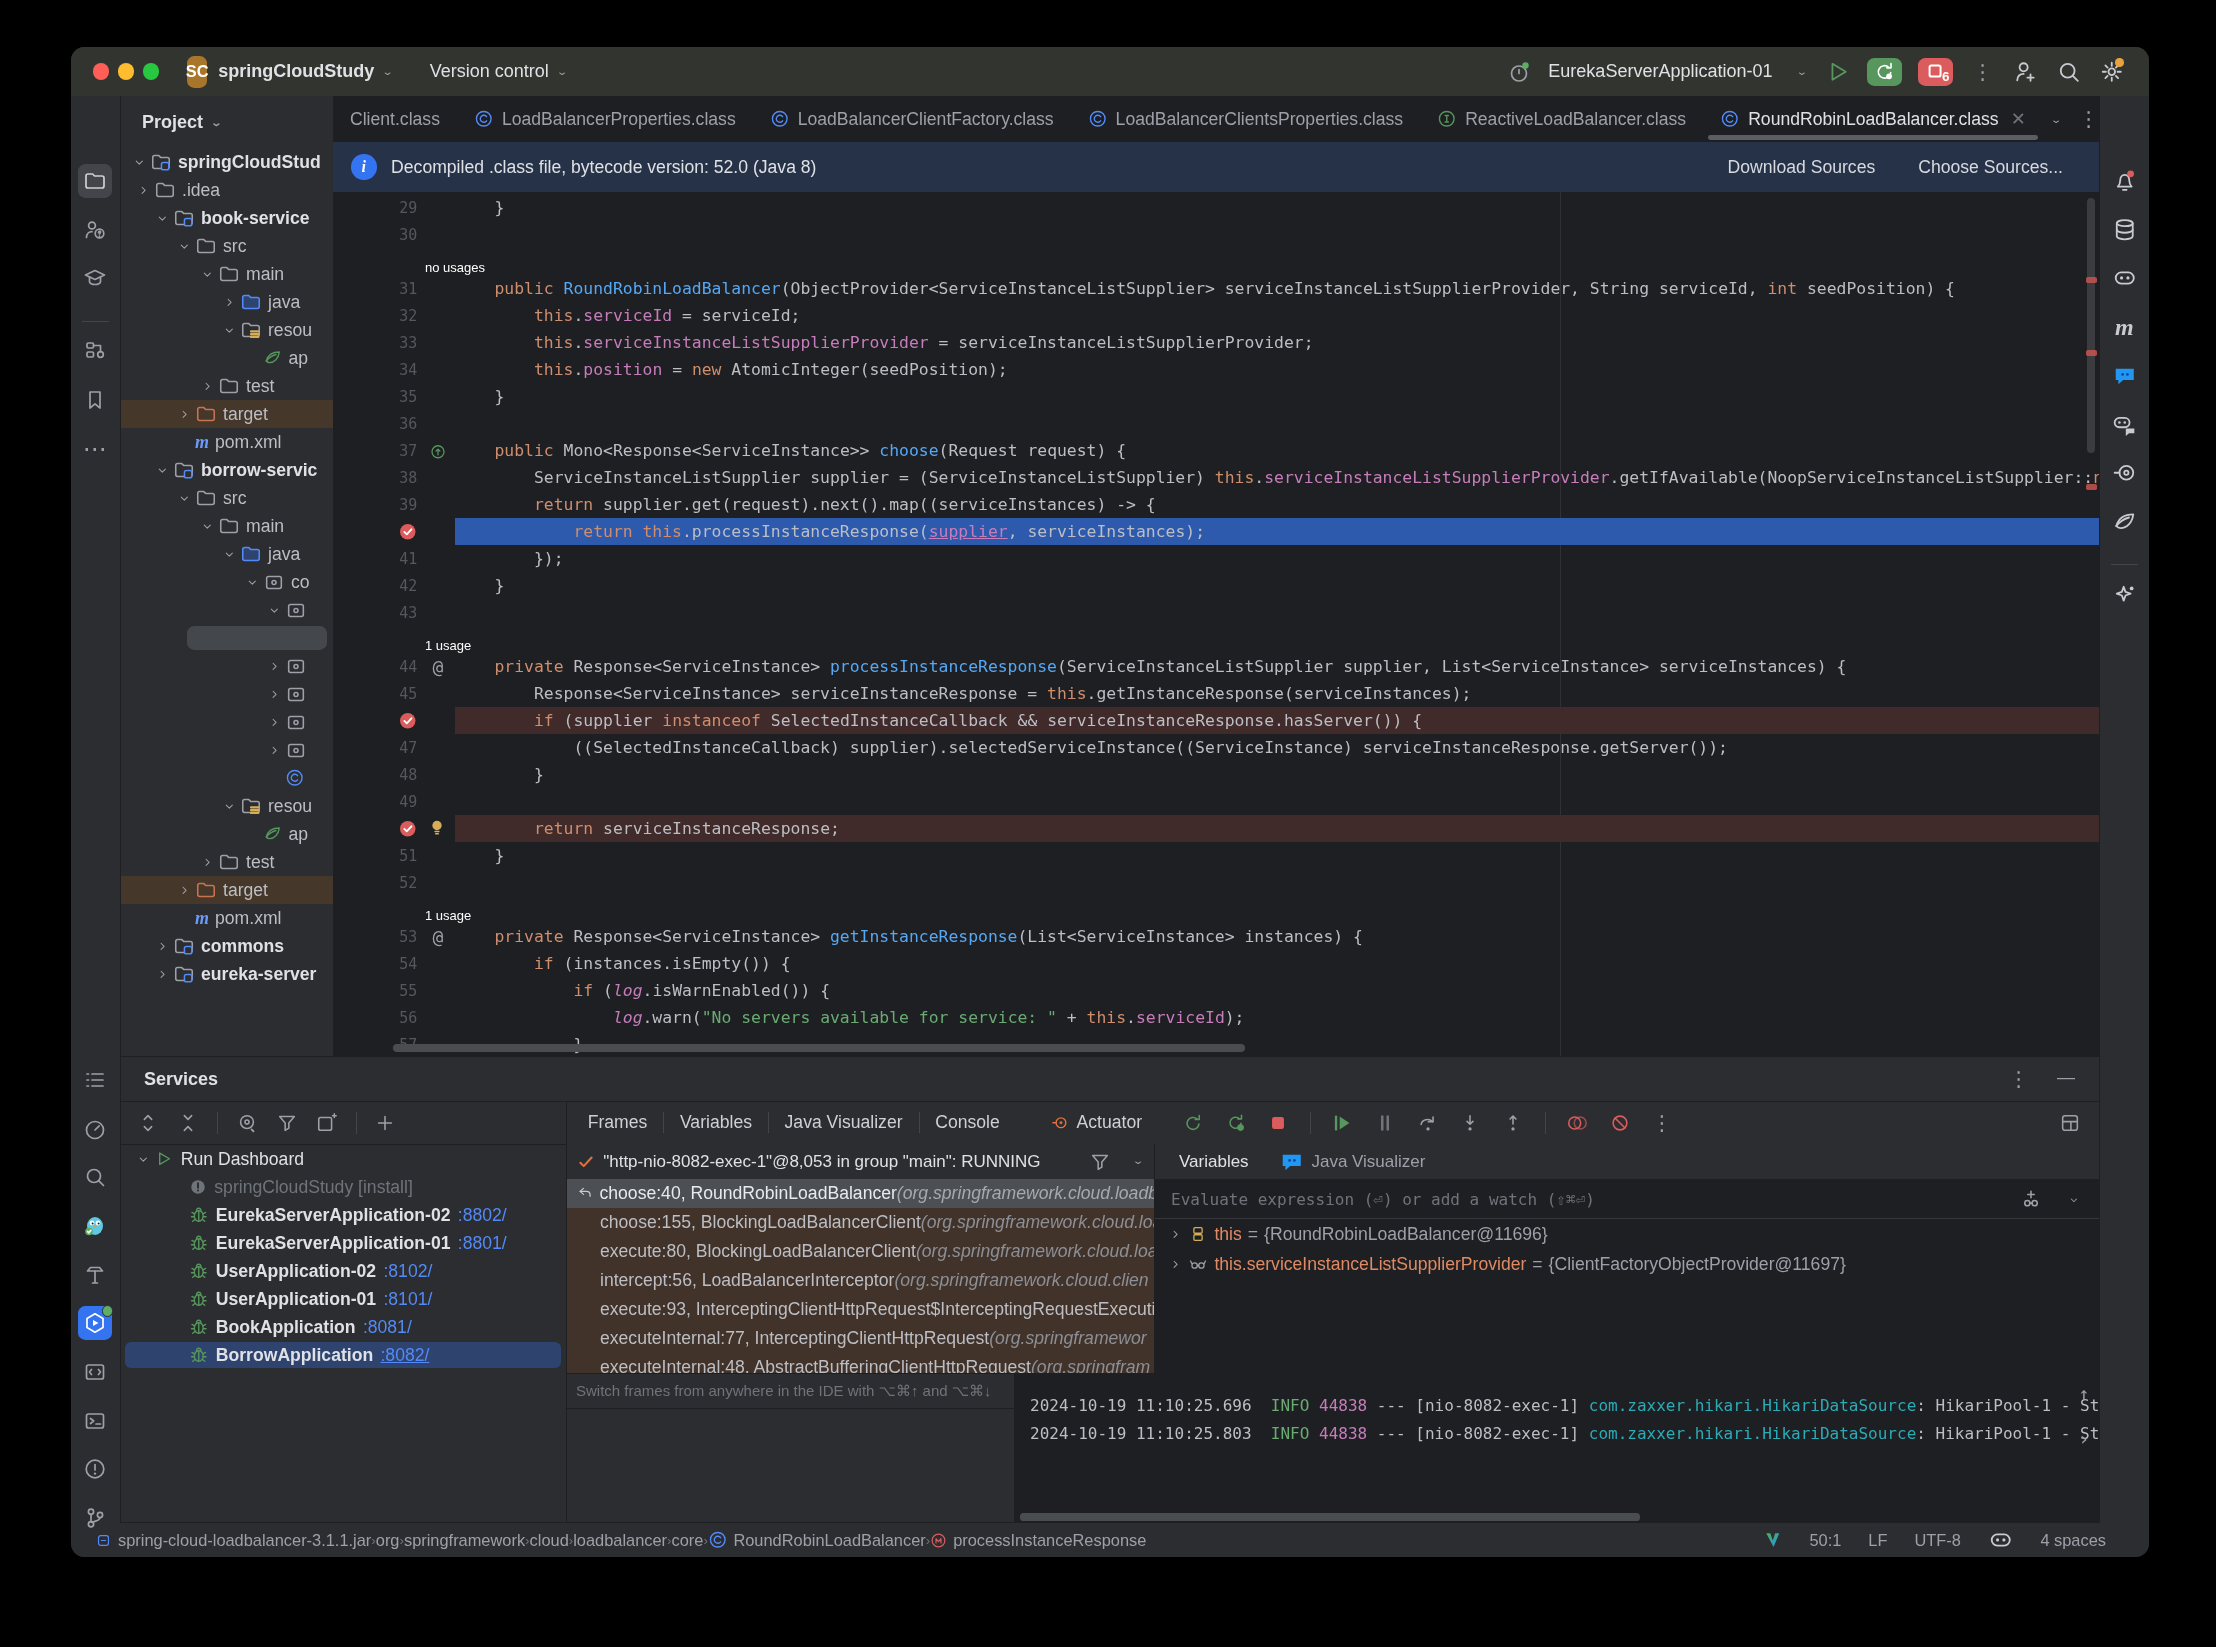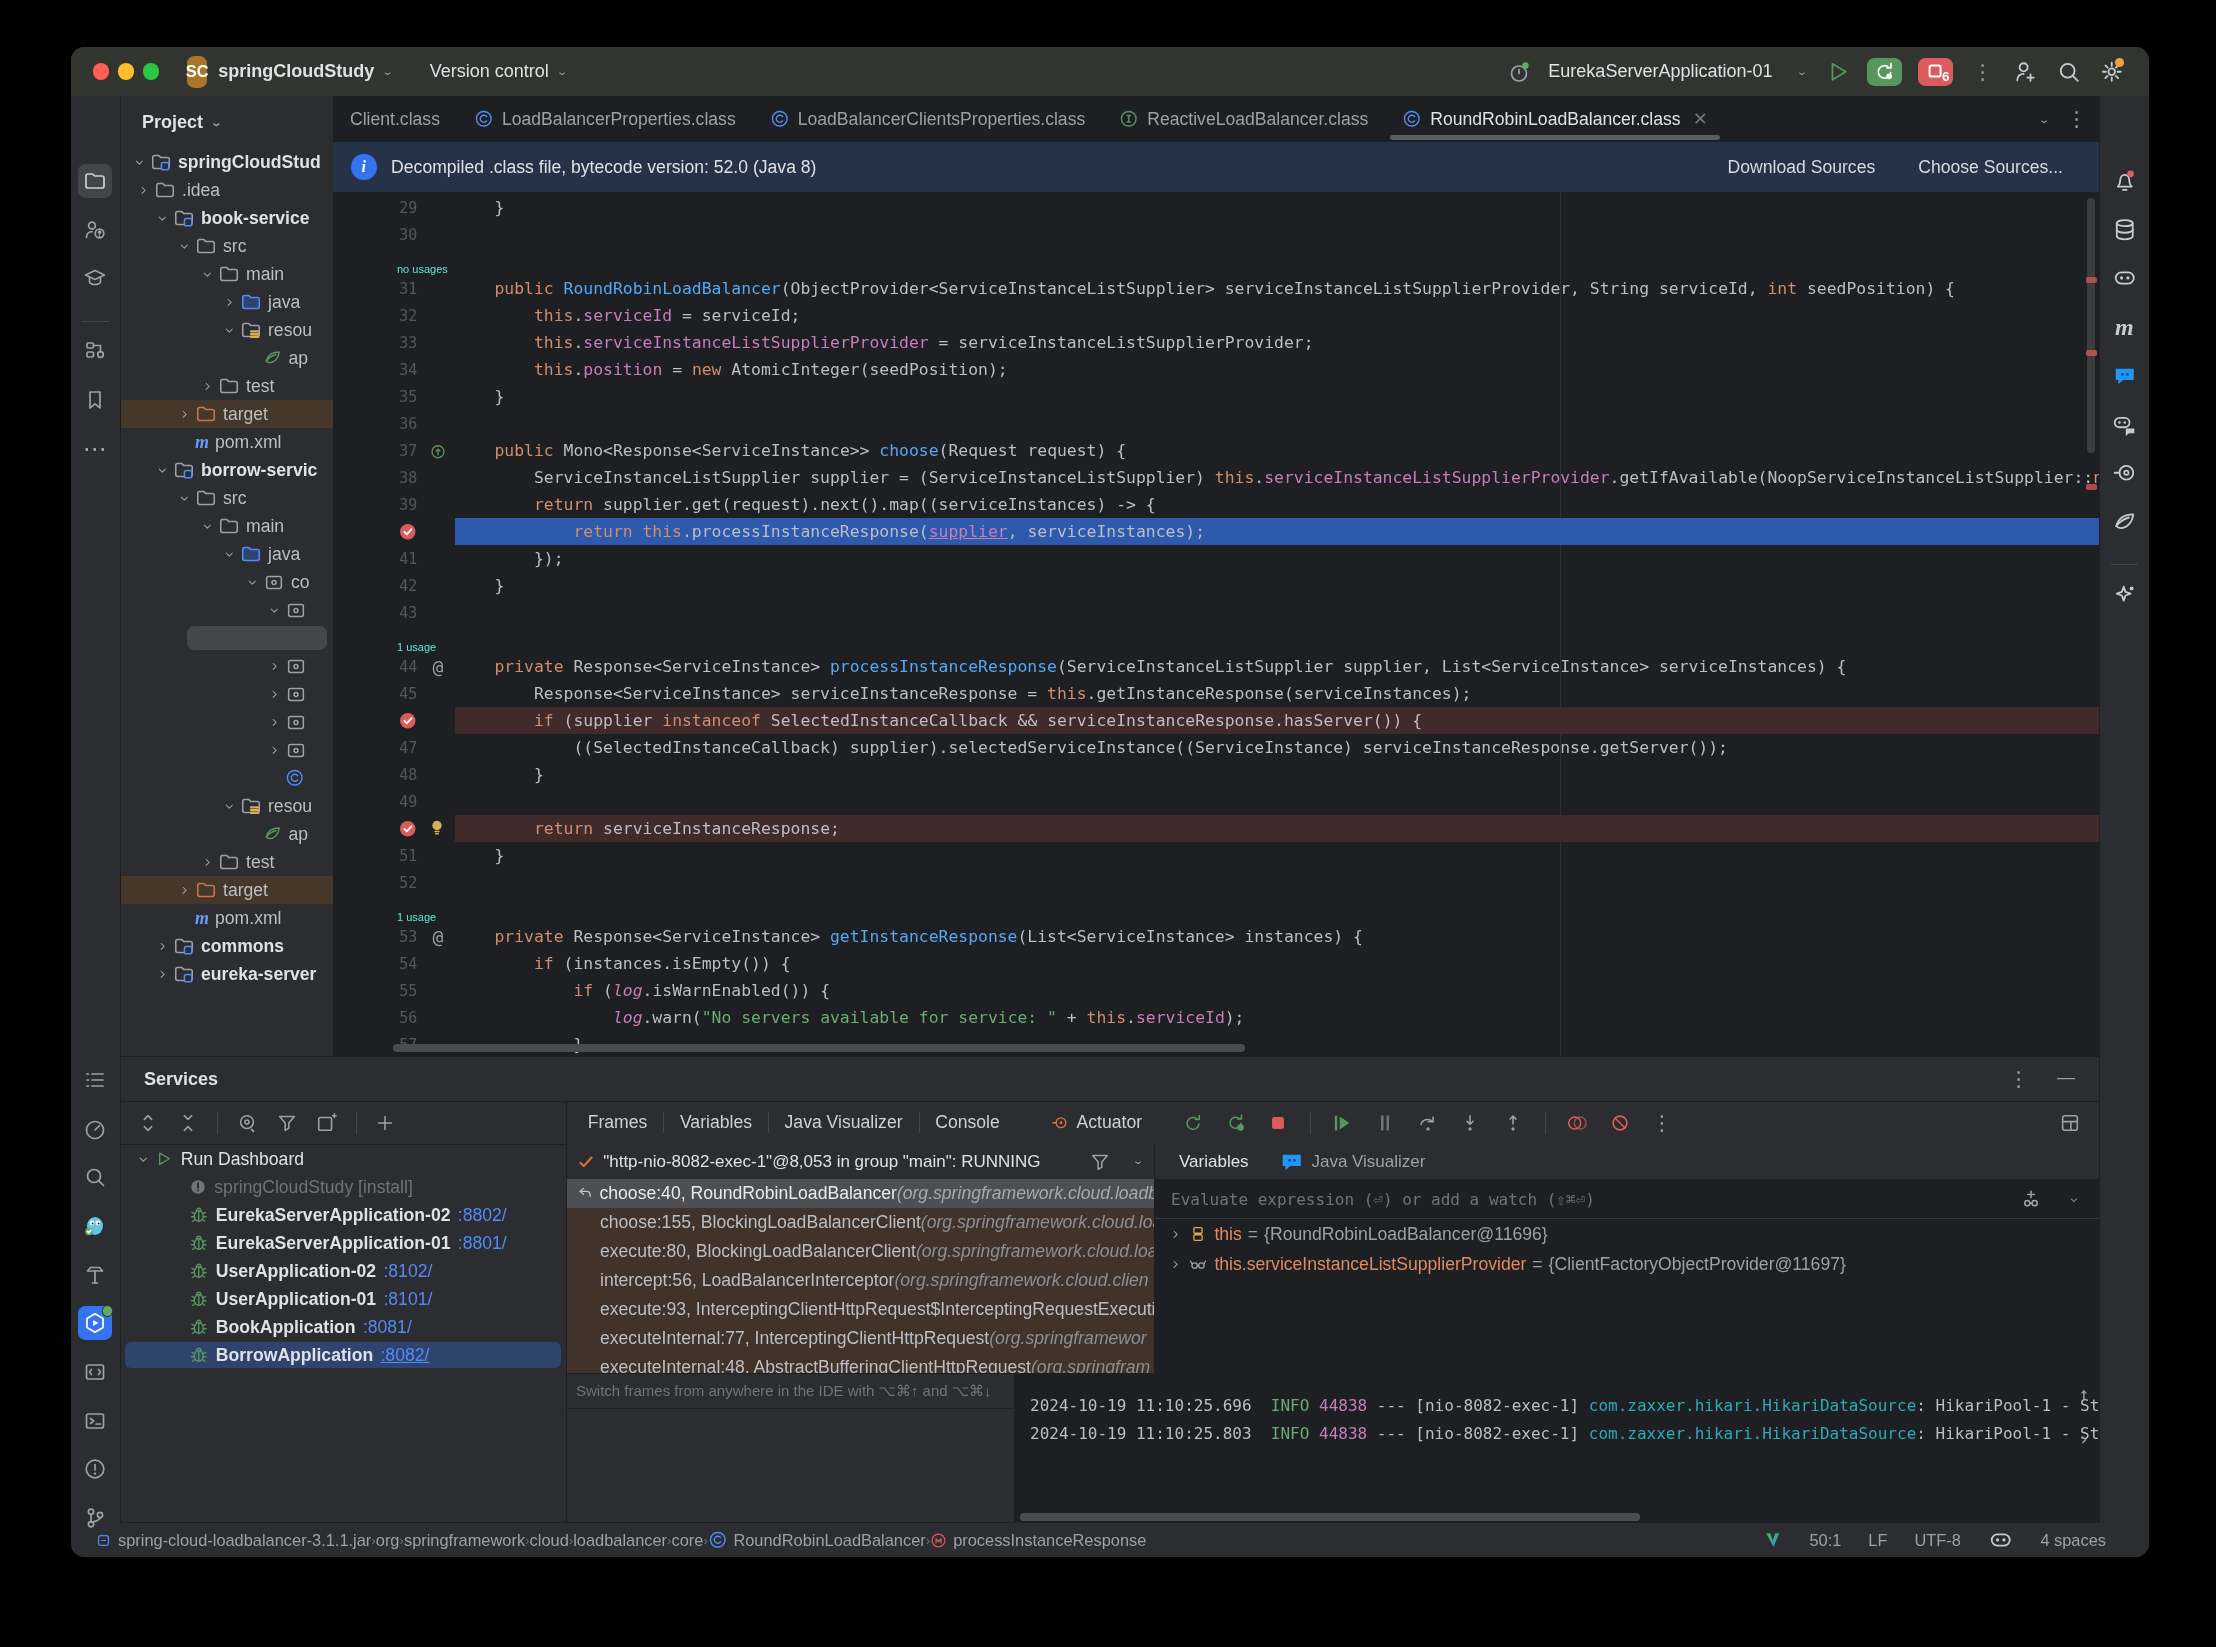--- a/index.html
+++ b/index.html
@@ -70,22 +70,22 @@
   .code-row{display:flex;height:27px;align-items:center;font-family:"DejaVu Sans Mono","Liberation Mono",monospace;
     font-size:16.4px;position:relative;}
   .gut{width:122px;flex:none;display:flex;align-items:center;justify-content:flex-end;height:100%;}
   .gut .num{width:43px;text-align:right;color:#54575D;font-size:15px;}
   .gut .gicon{width:34px;height:27px;display:flex;align-items:center;justify-content:center;margin-left:3.6px;}
   .code-text{flex:1;white-space:pre;color:#BCBEC4;height:100%;display:flex;align-items:center;}
   .bg-exec .code-text{background:#2E5AAE;}
   .bg-bp .code-text{background:#402A2A;}
   .tk-k{color:#CF8E6D}.tk-m{color:#56A8F5}.tk-f{color:#C77DBB}.tk-s{color:#6AAB73}
   .tk-u{color:#C77DBB;text-decoration:underline}.tk-it{color:#C77DBB;font-style:italic}
-  .hint-row{height:27px;display:flex;align-items:flex-end;padding-left:64px;color:#5eead4;
-    font-size:11px;font-family:"Liberation Sans",sans-serif;}
+  .hint-row{height:27px;display:flex;align-items:flex-end;padding-left:92px;color:#ffffff;
+    font-size:13px;font-family:"Liberation Sans",sans-serif;}
   .bulb-abs{position:absolute;left:95px;top:2.4px;}
   #hscroll{position:absolute;left:60px;bottom:3.6px;width:852px;height:8.5px;border-radius:4.3px;background:#4A4D50;}
   #vscroll{position:absolute;right:3.6px;top:6px;width:8.5px;height:255px;border-radius:4.3px;background:#3A3C3F;}
   .stripe-mark{position:absolute;right:2.4px;width:11px;height:6px;border-radius:1.8px;background:#C75450;opacity:.85;}
   
   #bottom{position:absolute;left:49px;top:1009px;right:50px;bottom:34px;background:#2B2D30;border-top:0.6px solid #1E1F22;}
   #svc-header{height:44px;display:flex;align-items:center;border-bottom:0.6px solid #1E1F22;}
   #svc-header .title{color:#DFE1E5;font-size:18px;font-weight:700;margin-left:24px;}
   #svc-header .hdr-icons{margin-left:auto;display:flex;gap:28px;padding-right:24px;color:#9DA0A8;font-size:20.7px;}
   #svc-left{position:absolute;left:0;top:44px;width:446px;bottom:0;border-right:0.6px solid #1E1F22;overflow:hidden;}
@@ -775,20 +775,29 @@
         </span>
         <span>LoadBalancerProperties.class</span>
       </div>
       <div class="tab">
         <span>
           <svg viewBox="0 0 24 24" width="19.5" height="19.5" fill="none" stroke="#548AF7" stroke-width="1.7" stroke-linecap="round" stroke-linejoin="round">
             <circle cx="12" cy="12" r="9" stroke="#548AF7"></circle>
             <path d="M15.5 9.5a4.3 4.3 0 1 0 0 5" stroke="#548AF7"></path>
           </svg>
         </span>
+        <span>LoadBalancerClientFactory.class</span>
+      </div>
+      <div class="tab">
+        <span>
+          <svg viewBox="0 0 24 24" width="19.5" height="19.5" fill="none" stroke="#548AF7" stroke-width="1.7" stroke-linecap="round" stroke-linejoin="round">
+            <circle cx="12" cy="12" r="9" stroke="#548AF7"></circle>
+            <path d="M15.5 9.5a4.3 4.3 0 1 0 0 5" stroke="#548AF7"></path>
+          </svg>
+        </span>
         <span>LoadBalancerClientsProperties.class</span>
       </div>
       <div class="tab">
         <span>
           <svg viewBox="0 0 24 24" width="19.5" height="19.5" fill="none" stroke="#57965C" stroke-width="1.7" stroke-linecap="round" stroke-linejoin="round">
             <circle cx="12" cy="12" r="9" stroke="#57965C"></circle>
             <path d="M12 8v8M10 8h4M10 16h4" stroke="#57965C"></path>
           </svg>
         </span>
         <span>ReactiveLoadBalancer.class</span>

